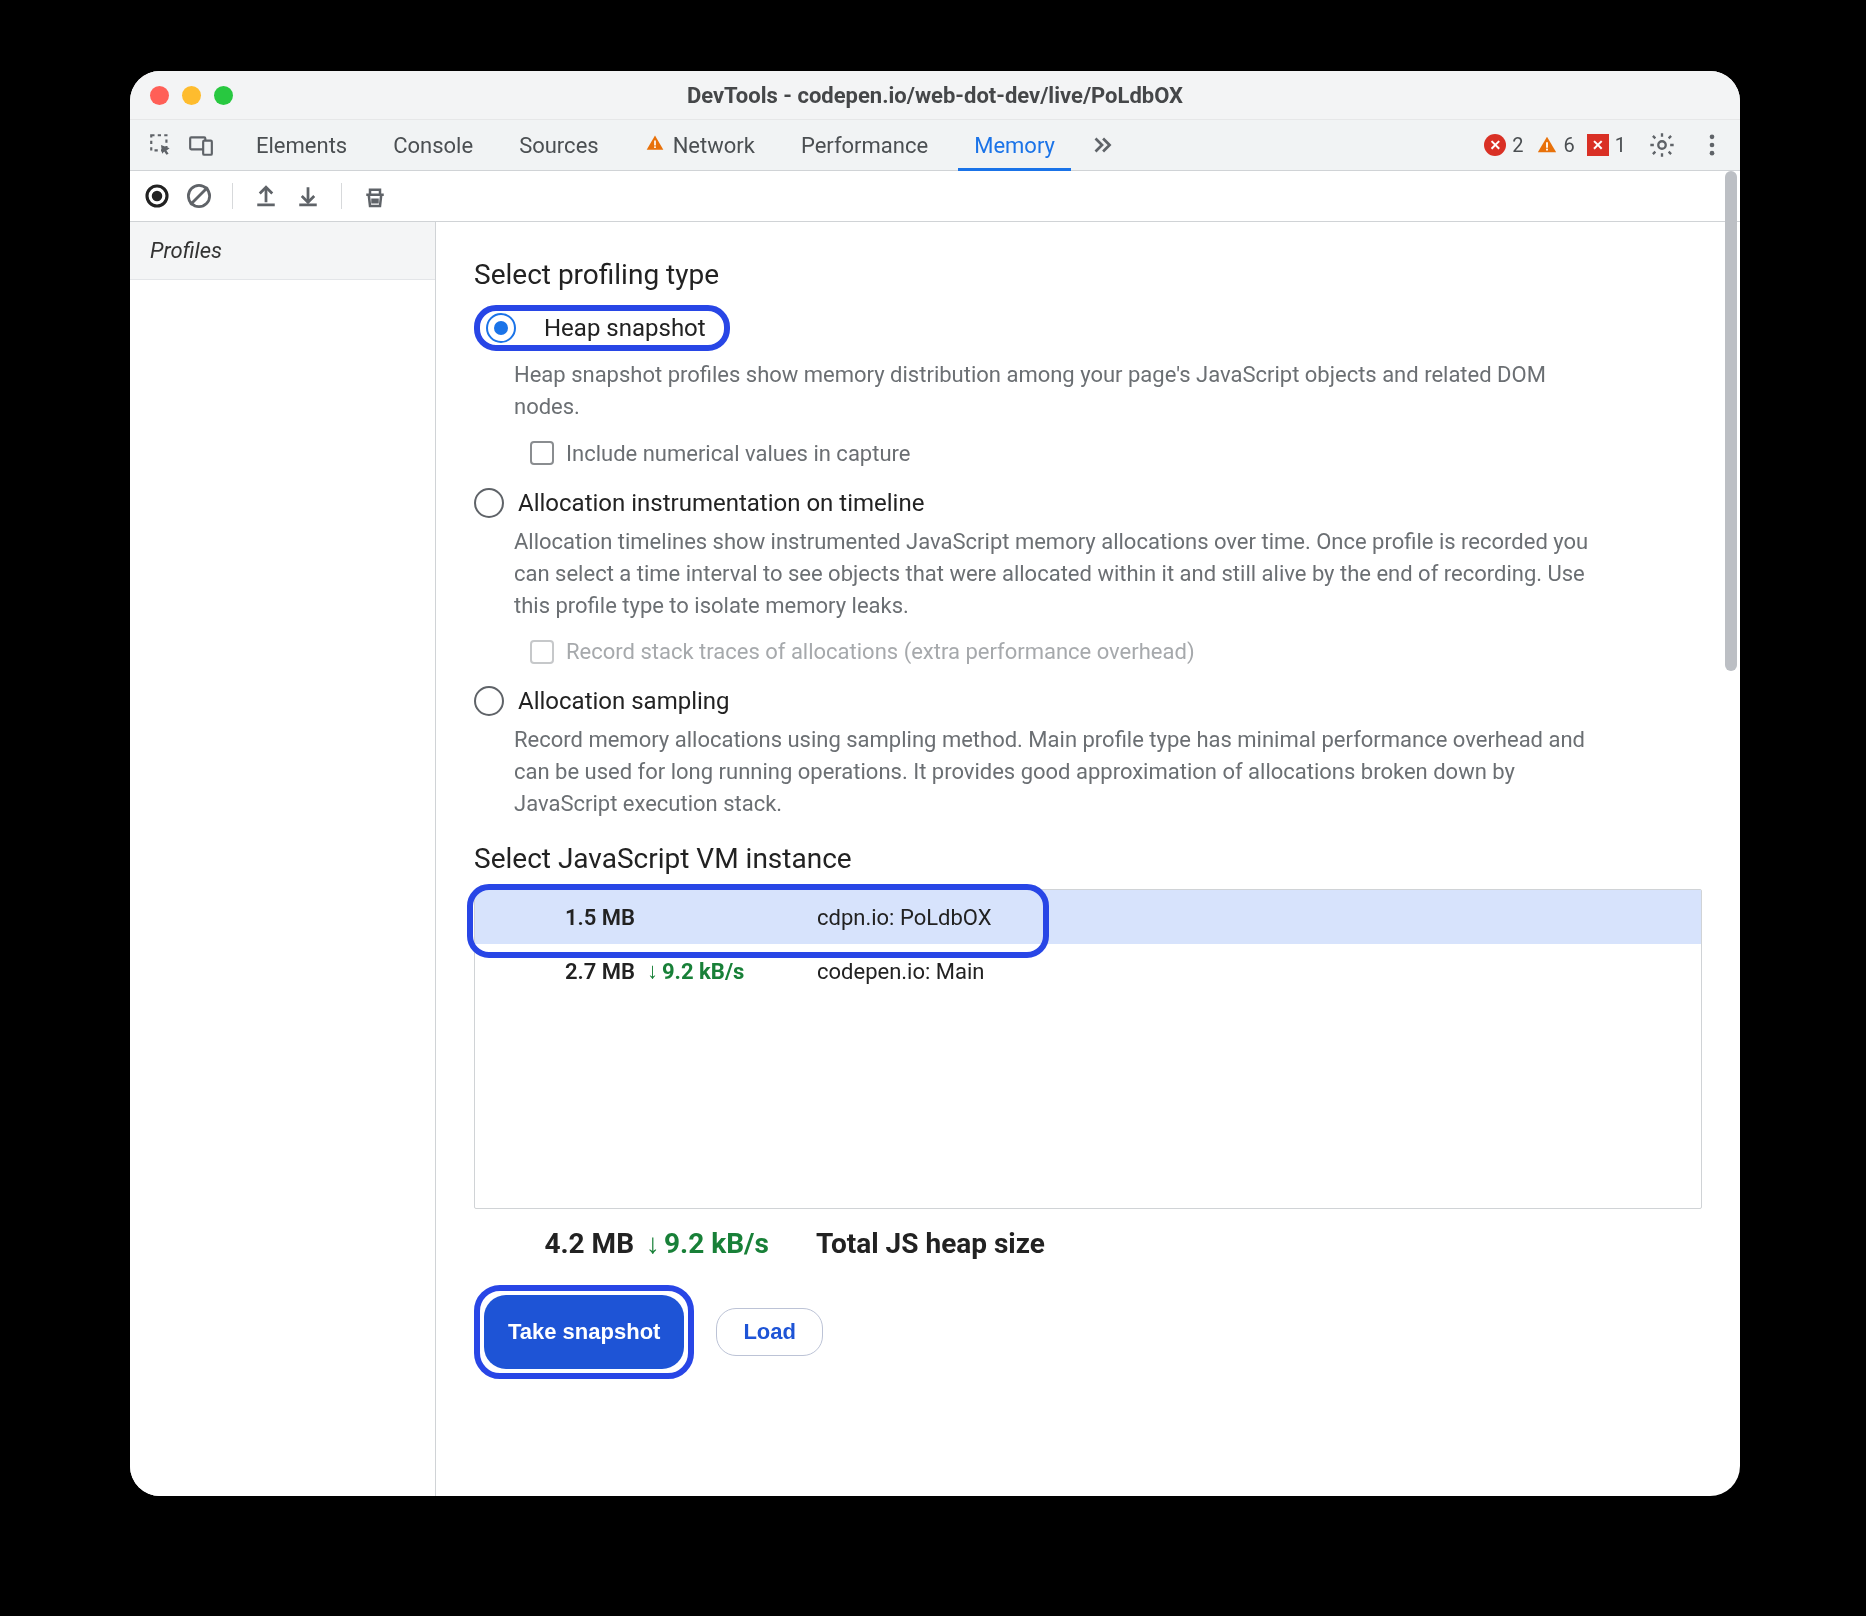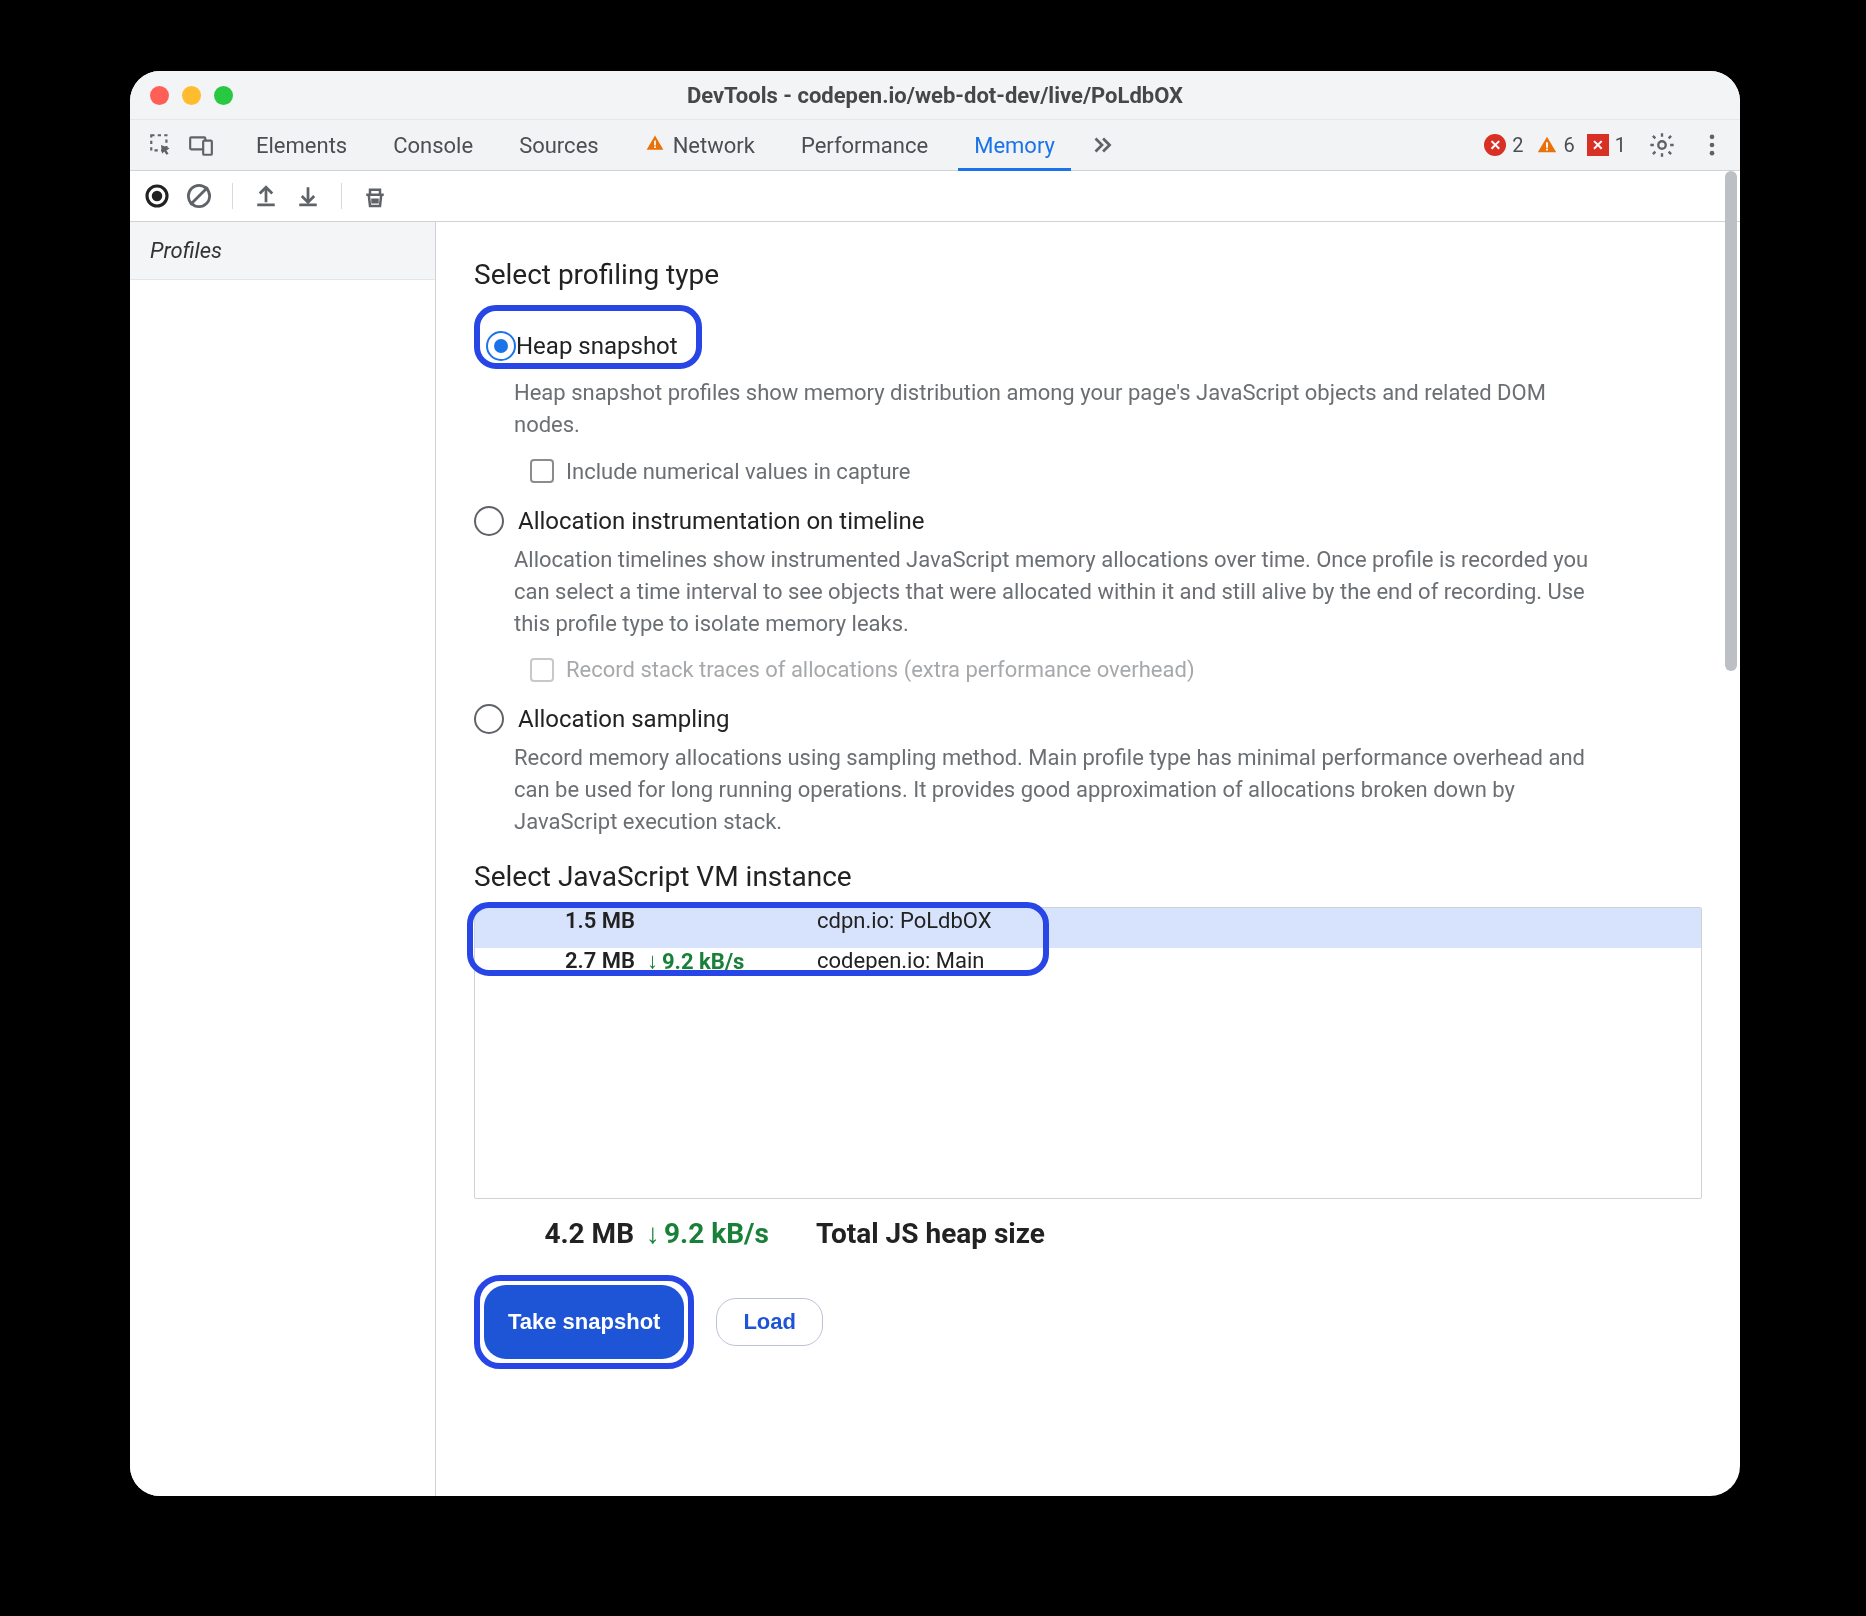--- a/index.html
+++ b/index.html
@@ -82,24 +82,24 @@
   .radio.checked{border-color:var(--blue);} 
   .radio.checked::after{content:"";width:14px;height:14px;border-radius:50%;background:var(--blue);}
   .opt-title{font-size:24px;color:#222;}
   .opt-desc{margin:8px 0 0 40px;font-size:22px;line-height:1.45;color:#6b6f73;max-width:1100px;}
   .opt-sub{margin:18px 0 0 56px;display:flex;align-items:center;gap:12px;}
   .cbox{width:20px;height:20px;border:2px solid #8a8d90;border-radius:4px;display:inline-block;}
   .cbox.disabled{border-color:#c6c8ca;}
   .sub-label{font-size:22px;color:#6b6f73;}
   .sub-label.disabled{color:#a6a9ac;}
   
-  .hl{border:6px solid var(--highlight);border-radius:22px;padding:20px 18px 2px 6px;display:inline-flex;align-items:center;gap:0;}
+  .hl{border:6px solid var(--highlight);border-radius:22px;padding:2px 18px 2px 6px;display:inline-flex;align-items:center;gap:28px;}
   
   .vm-table{border:1px solid var(--border);border-radius:2px;margin-top:8px;}
-  .vm-row{display:flex;align-items:flex-start;height:40px;font-size:22px;}
+  .vm-row{display:flex;align-items:center;height:54px;font-size:22px;}
   .vm-row.sel{background:var(--row-sel);}
   .vm-row .c1{width:160px;text-align:right;padding-right:12px;color:#222;font-weight:600;}
   .vm-row .c2{width:170px;color:var(--green);font-weight:700;display:flex;align-items:center;gap:4px;}
   .vm-row .c3{flex:1;color:#222;}
   .vm-spacer{height:210px;}
   .sel-wrap{position:relative;}
   .sel-hl{position:absolute;left:-8px;top:-6px;height:62px;width:570px;border:6px solid var(--highlight);border-radius:22px;pointer-events:none;}
   
   .totals{display:flex;align-items:center;height:56px;font-size:28px;margin-top:6px;}
   .totals .c1{width:160px;text-align:right;padding-right:12px;font-weight:700;}

